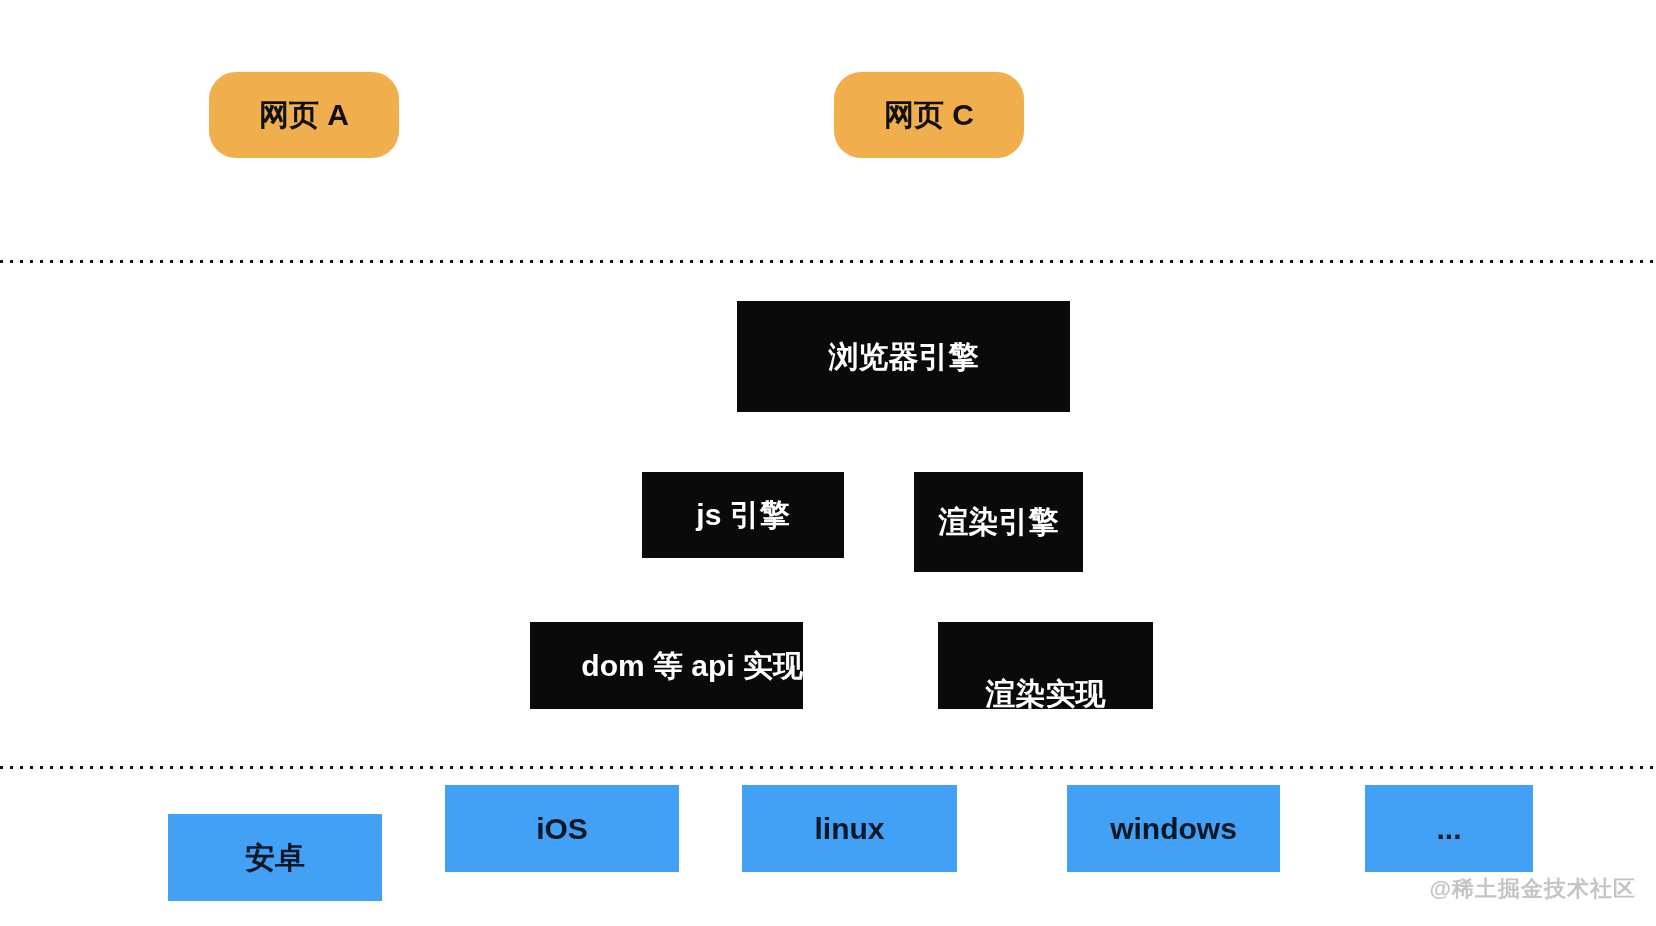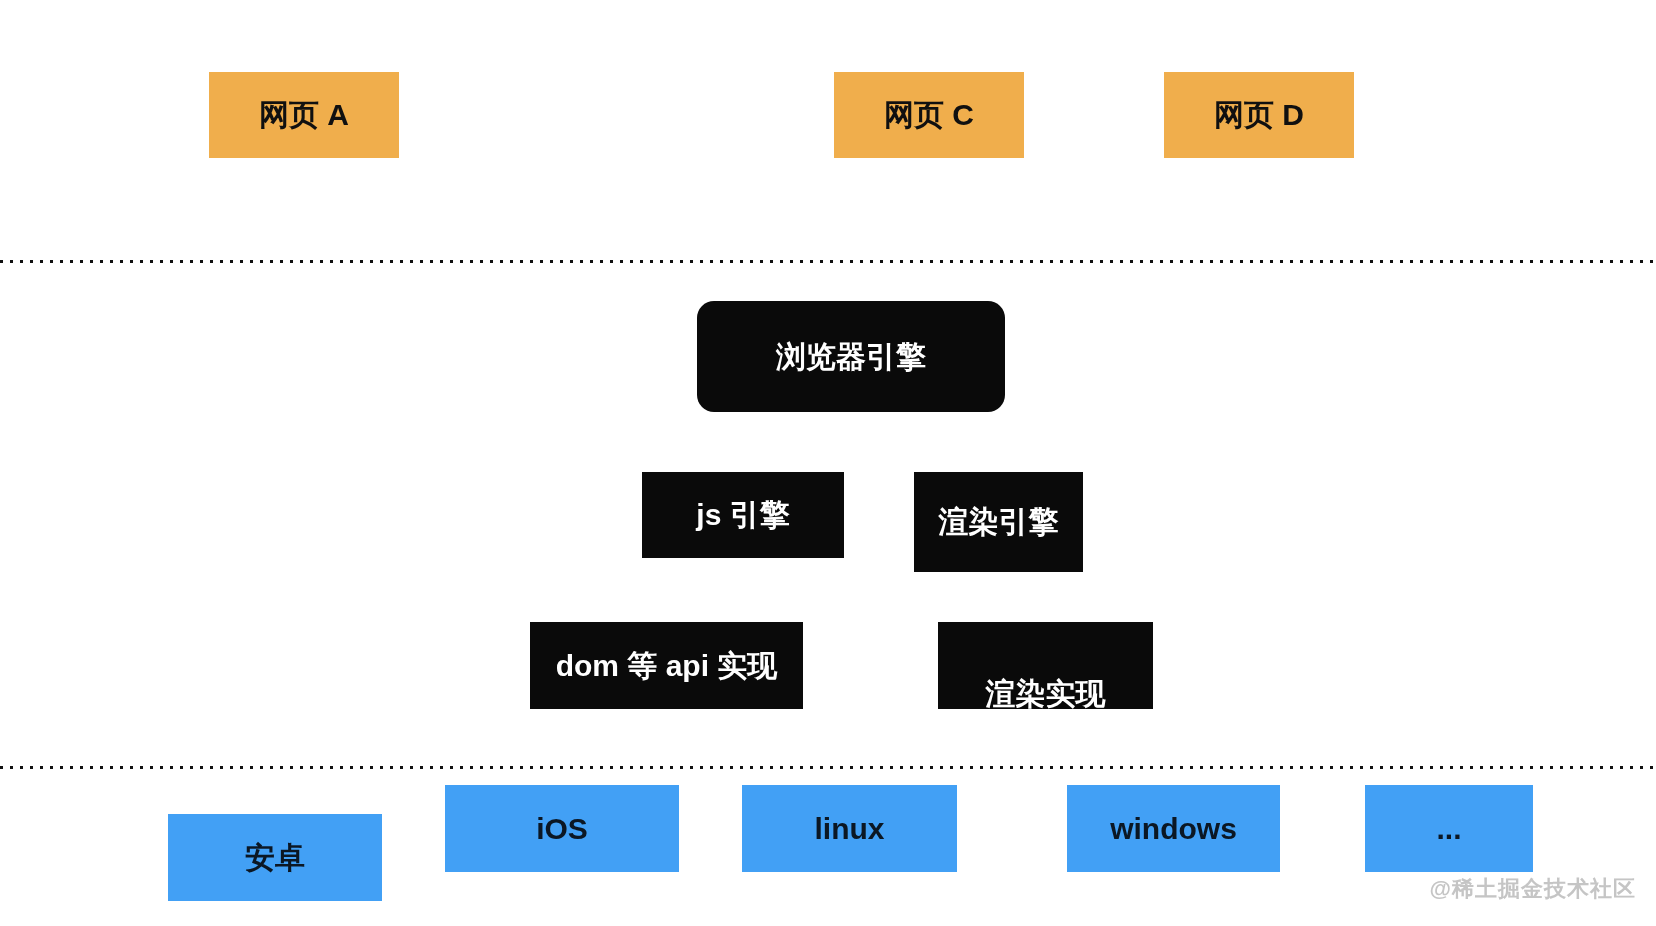--- a/index.html
+++ b/index.html
@@ -29,33 +29,34 @@
     font-weight:bold;
     font-size:30px;
     line-height:1;
     white-space:nowrap;
   }
   .web-box{
     background:var(--orange);
     color:#101010;
     width:190px;height:86px;
     top:72px;
+    border-radius:27px;
   }
   .web-a{left:209px;}
   .web-b{left:529px;}
   .web-c{left:834px;}
   .web-d{left:1164px;}
   .engine-box{
     background:var(--black);
     color:#FFFFFF;
   }
-  .browser-engine{left:697px;top:301px;width:308px;height:111px;border-radius:17px;}
+  .browser-engine{left:737px;top:301px;width:333px;height:111px;}
   .js-engine{left:642px;top:472px;width:202px;height:86px;}
   .render-engine{left:914px;top:472px;width:169px;height:100px;}
-  .dom-api{left:530px;top:622px;width:273px;height:87px;}
+  .dom-api{left:530px;top:622px;width:273px;height:87px;justify-content:flex-end;}
   .render-impl{left:938px;top:622px;width:215px;height:87px;align-items:flex-end;}
   .platform-box{
     background:var(--blue);
     color:#0B1724;
     height:87px;
     top:785px;
   }
   .platform-android{left:168px;width:214px;margin-top:29px;}
   .platform-ios{left:445px;width:234px;}
   .platform-linux{left:742px;width:215px;}
@@ -81,23 +82,20 @@
 </head>
 <body>
 
 <div class="canvas">
 
   <div class="box web-box web-a">
     <span>网页 A</span>
   </div>
   <div class="box web-box web-c">
     <span>网页 C</span>
-  </div>
-  <div class="box web-box web-d">
-    <span>网页 D</span>
   </div>
 
   <div class="dotted-line dotted-top"></div>
 
   <div class="box engine-box browser-engine">
     <span>浏览器引擎</span>
   </div>
   <div class="box engine-box js-engine">
     <span>js 引擎</span>
   </div>

